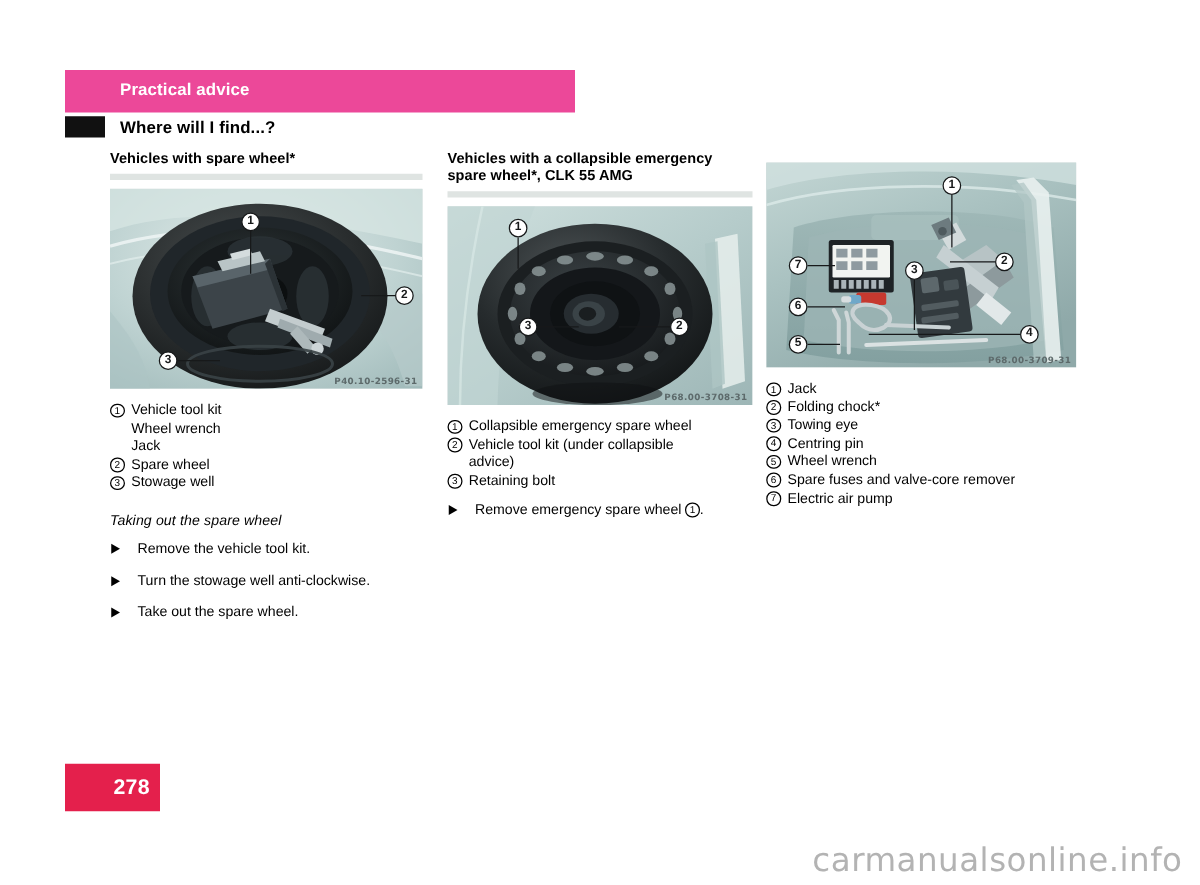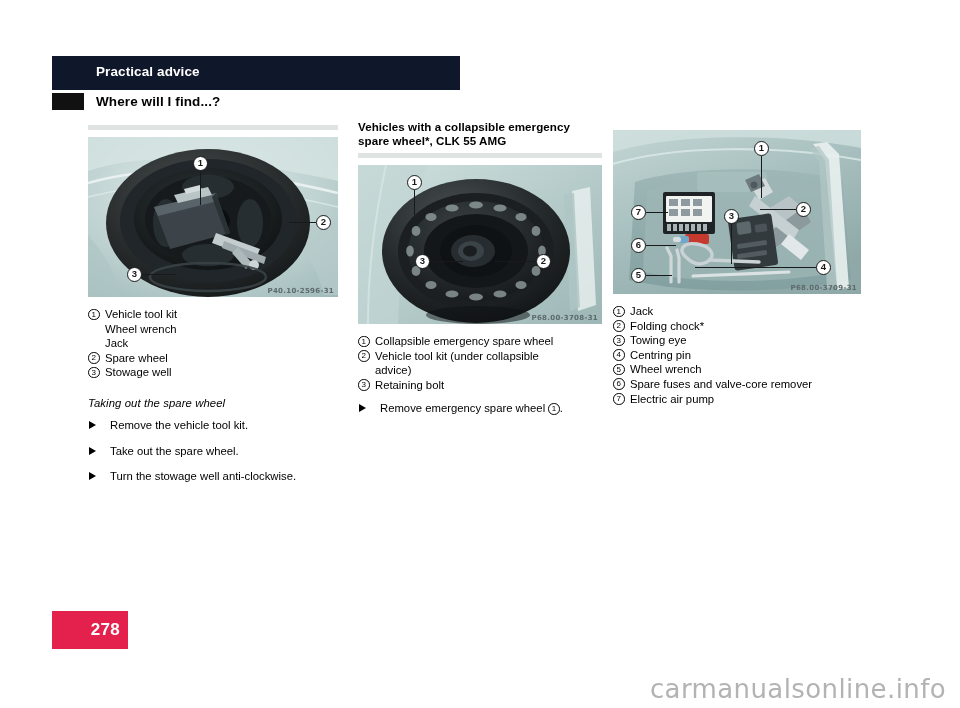--- a/index.html
+++ b/index.html
@@ -16,21 +16,21 @@
     overflow: hidden;
   }
 
   
   #chapter-banner {
     position: absolute;
     left: 52px;
     top: 56px;
     width: 408px;
     height: 34px;
-    background: #0f172a;
+    background: #ec4899;
   }
   #chapter-banner .banner-text {
     position: absolute;
     left: 44px;
     top: 8px;
     color: #ffffff;
     font-size: 13.5px;
     font-weight: bold;
     letter-spacing: 0.1px;
   }
@@ -223,20 +223,21 @@
 <body>
 
 <div id="chapter-banner">
   <span class="banner-text">Practical advice</span>
 </div>
 <div id="black-tab"></div>
 <div id="section-title">Where will I find...?</div>
 
 <div class="column" id="col-left">
 
+  <div class="col-heading">Vehicles with spare wheel*</div>
   <div class="heading-rule"></div>
 
   <div class="figure" id="fig-left">
     <svg width="250" height="160" viewBox="0 0 250 160">
       <defs>
         <radialGradient id="bgL" cx="45%" cy="35%" r="85%">
           <stop offset="0%" stop-color="#e2ecea"></stop>
           <stop offset="55%" stop-color="#bfd3d2"></stop>
           <stop offset="100%" stop-color="#9fb9b9"></stop>
         </radialGradient>
@@ -296,22 +297,22 @@
     <li class="cont"><span>Wheel wrench</span></li>
     <li class="cont"><span>Jack</span></li>
     <li><span class="num">2</span><span>Spare wheel</span></li>
     <li><span class="num">3</span><span>Stowage well</span></li>
   </ul>
 
   <div class="proc-heading">Taking out the spare wheel</div>
 
   <ul class="steps">
     <li><span class="tri"></span><span>Remove the vehicle tool kit.</span></li>
+    <li><span class="tri"></span><span>Turn the stowage well anti-clockwise.</span></li>
     <li><span class="tri"></span><span>Take out the spare wheel.</span></li>
-    <li><span class="tri"></span><span>Turn the stowage well anti-clockwise.</span></li>
   </ul>
 </div>
 
 <div class="column" id="col-mid">
 
   <div class="col-heading">
     <span>Vehicles with a collapsible emergency</span><br>
     <span>spare wheel*, CLK 55 AMG</span>
   </div>
   <div class="heading-rule"></div>

